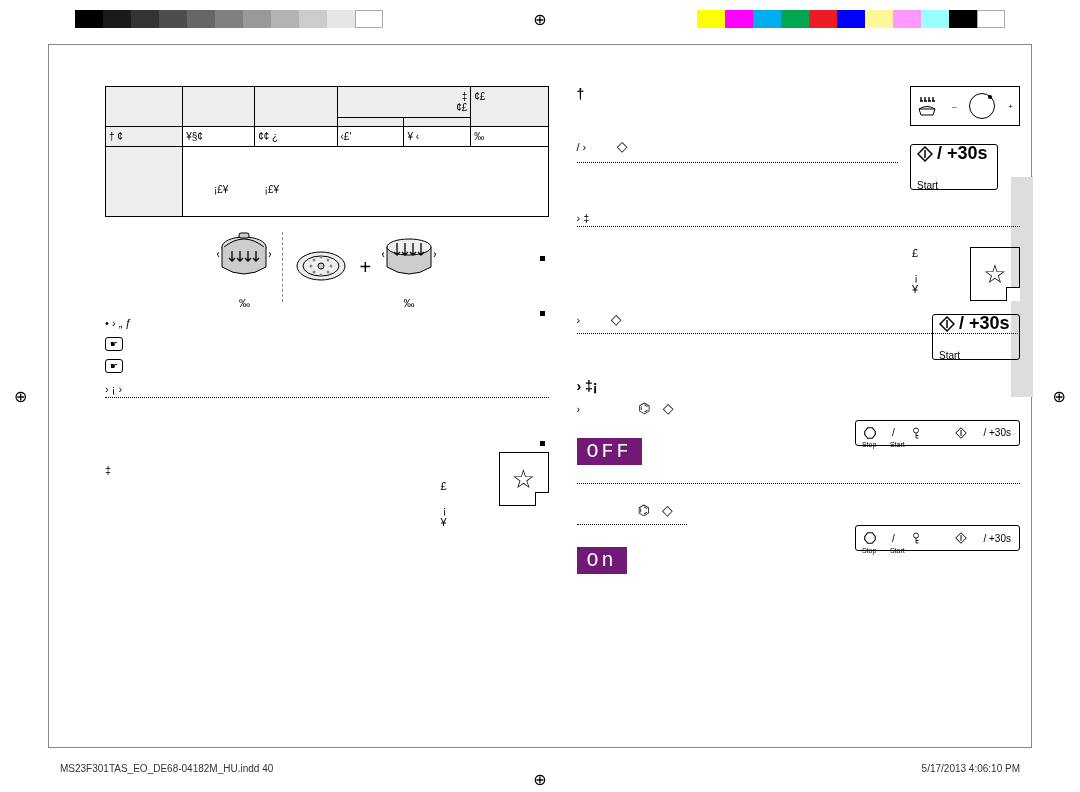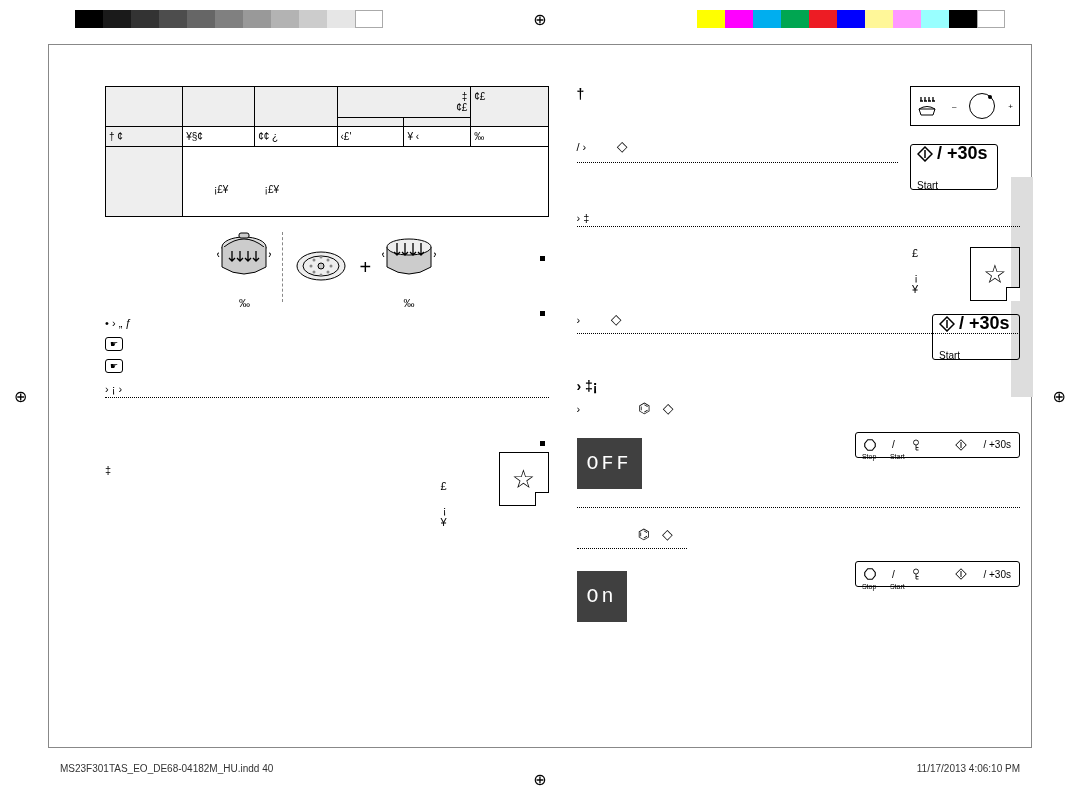--- a/index.html
+++ b/index.html
@@ -135,26 +135,26 @@
     justify-content: space-between;
     padding: 0 6px;
   }
   .knob {
     width: 26px; height: 26px; border: 1.5px solid #000; border-radius: 50%;
     position: relative;
   }
   .knob:after { content: ''; position: absolute; top: 1px; right: 2px; width: 4px; height: 4px; background: #000; border-radius: 50%; }
   
   .seg {
-    background: #404040;
+    background: #701a75;
     color: #fff;
     font-family: "Courier New", monospace;
     font-size: 20px;
     letter-spacing: 3px;
-    padding: 14px 10px;
+    padding: 2px 10px;
     display: inline-block;
   }
   
   .step { margin: 12px 0 4px 0; }
   .note { margin: 8px 0; display: flex; gap: 6px; }
   .note .icon { width: 18px; height: 14px; border: 1.5px solid #000; border-radius: 3px; display: flex; align-items: center; justify-content: center; font-size: 9px; flex-shrink: 0; }
   
   .footer {
     position: absolute;
     bottom: 18px;
@@ -460,14 +460,14 @@
         <span>/ +30s</span>
         <div style="position:absolute;font-size:7px;margin-top:24px;margin-left:-2px"><span>Stop</span>&nbsp;&nbsp;&nbsp;&nbsp;&nbsp;&nbsp;&nbsp;<span>Start</span></div>
       </div>
     </div>
 
   </div>
 </div>
 
 <div class="footer">
   <span>MS23F301TAS_EO_DE68-04182M_HU.indd   40</span>
-  <span>11/17/2013   4:06:10 PM</span>
+  <span>5/17/2013   4:06:10 PM</span>
 </div>
 
 </body></html>

